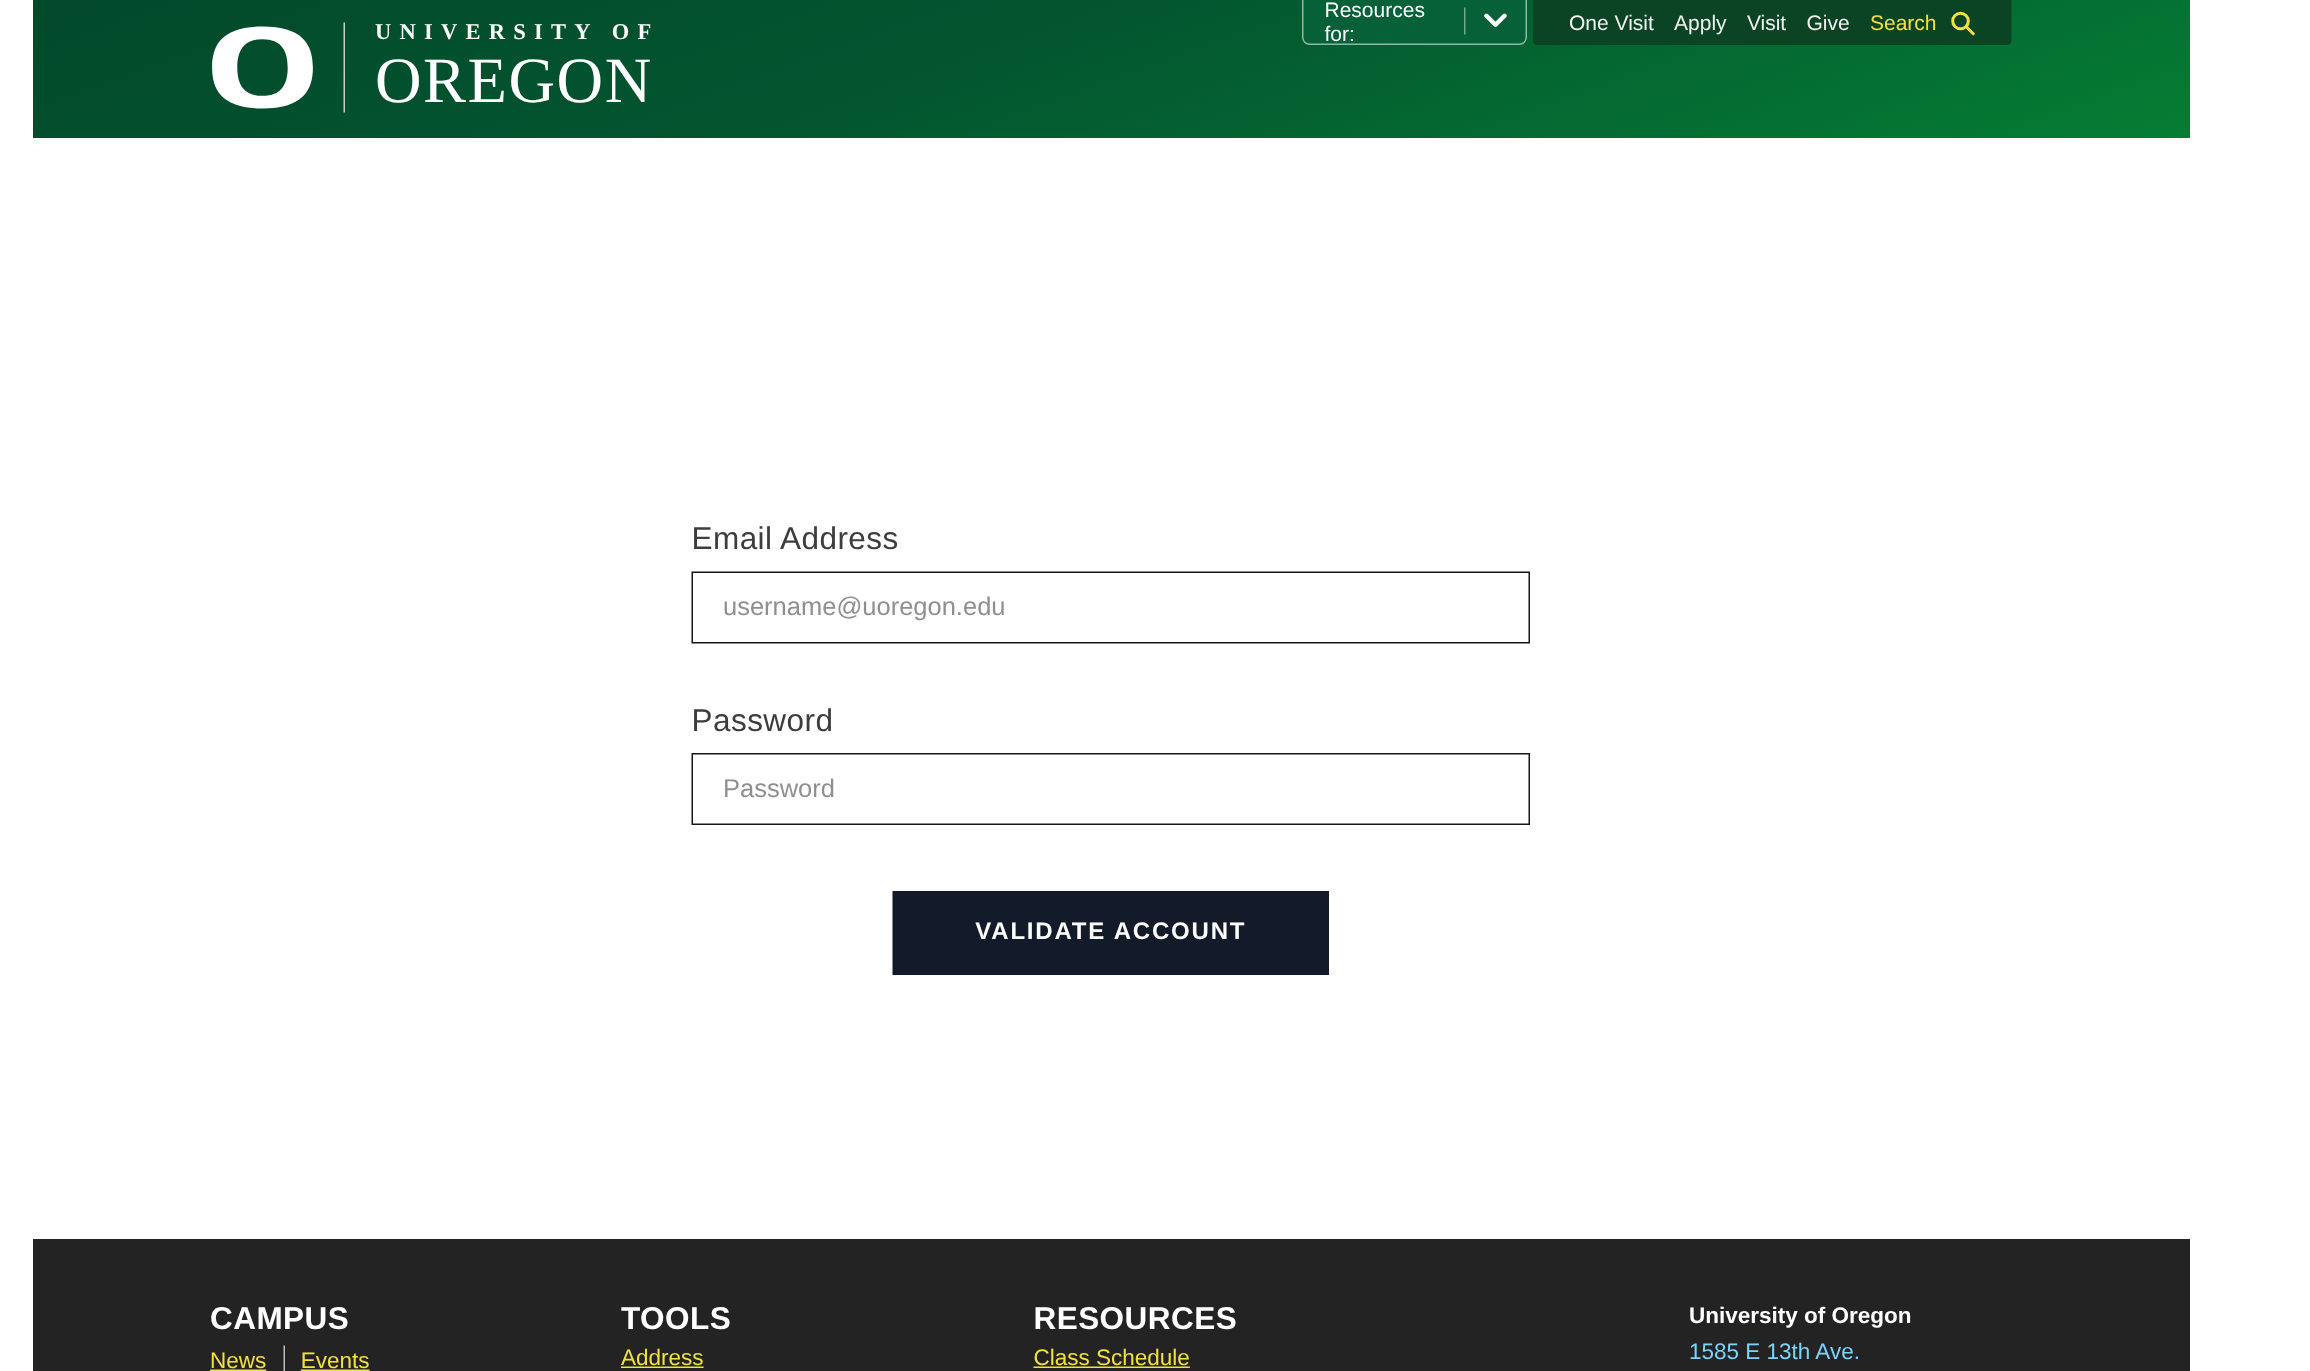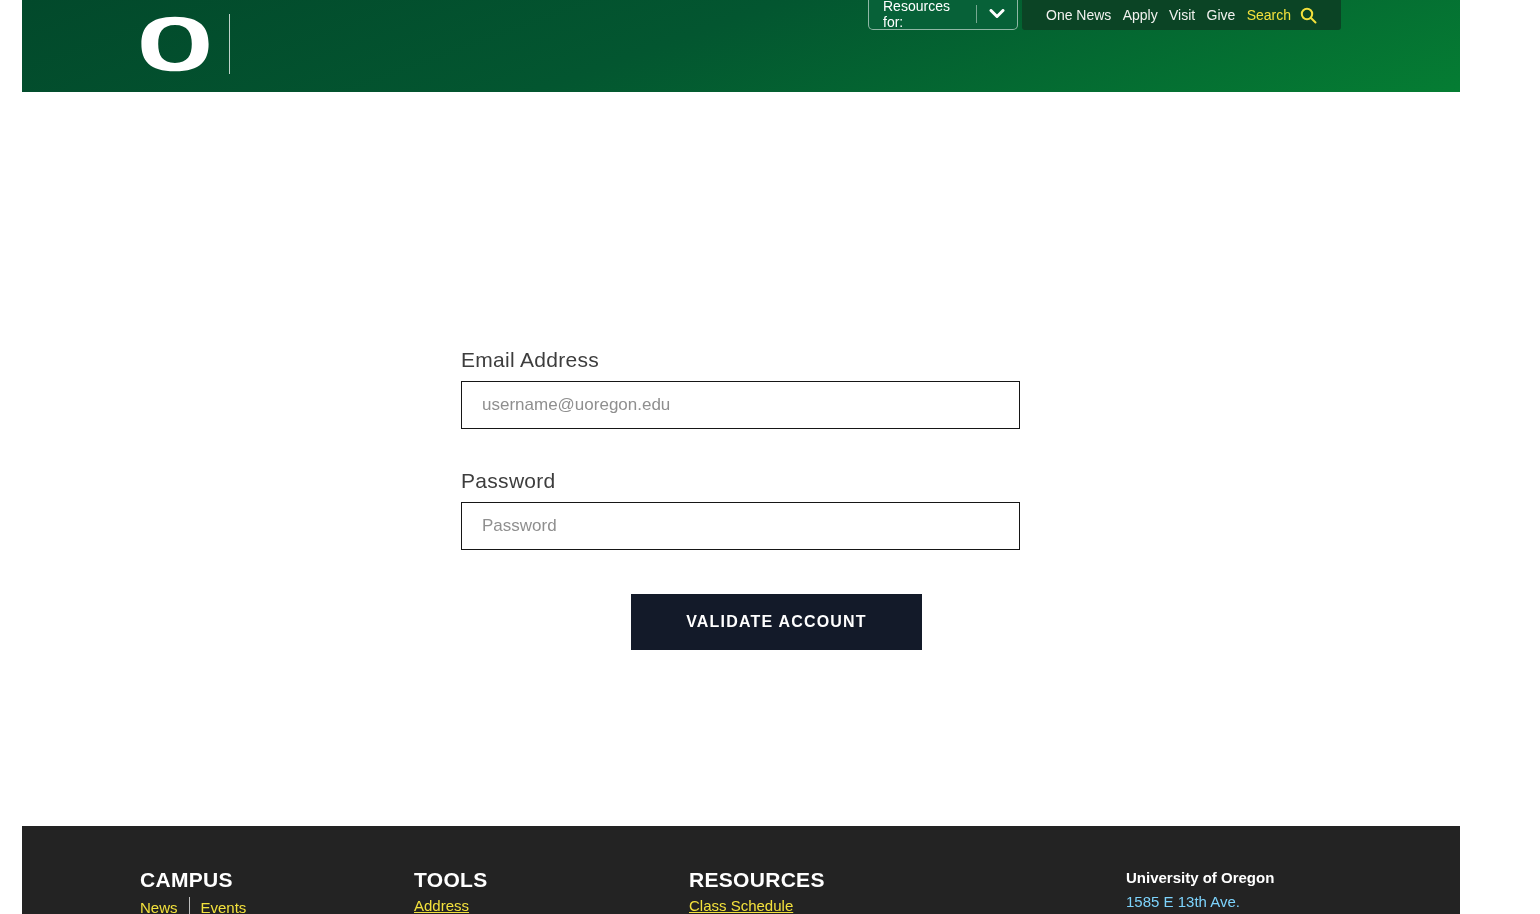--- a/index.html
+++ b/index.html
@@ -40,21 +40,21 @@
   .form-input { position:absolute; left:439px; width:559px; height:48px;
                 border:1px solid #161616; border-radius:0; background:#fff;
                 font-size:17px; color:#333; padding:0 20px;
                 font-family:"Liberation Sans", sans-serif; outline:none; }
   .form-input::placeholder { color:#8f8f8f; opacity:1; }
   .in-email { top:381px; }
   .in-password { top:502px; }
   .validate-btn { position:absolute; left:573px; top:594px; width:291px; height:56px;
                   background:#131a29; color:#fff; border:none; cursor:pointer;
                   font-size:16px; font-weight:700; letter-spacing:1.2px;
-                  font-family:"Liberation Sans", sans-serif;margin-left:36px; }
+                  font-family:"Liberation Sans", sans-serif; }
 
   
   .footer { position:absolute; left:0; top:826px; width:1438px; height:88px;
             background:#232323; overflow:hidden; }
   .fcol-h { position:absolute; top:42px; color:#fff; font-size:21px; font-weight:700; letter-spacing:.3px; }
   .fcol-links { position:absolute; top:71px; display:flex; align-items:center; }
   .footer a { color:#f3e13c; font-size:15px; text-decoration:underline; cursor:pointer; white-space:nowrap; }
   .flink-sep { width:1px; height:20px; background:#bdbdbd; margin:0 11px; }
   .c1 { left:118px; } .c2 { left:392px; } .c3 { left:667px; }
   .org-name { position:absolute; left:1104px; top:43px; color:#fff; font-size:15px; font-weight:700; }
@@ -65,34 +65,38 @@
 
 <div class="page">
 
   <div class="header">
     <div class="logo">
       <svg class="logo-o" viewBox="0 0 100 78" aria-hidden="true">
         <path fill="#ffffff" fill-rule="evenodd" d="M50 0 C 13 0 2 16 2 39 C 2 62 13 78 50 78 C 87 78 98 62 98 39 C 98 16 87 0 50 0 Z
              M50 12 C 68 12 74 23 74 39 C 74 55 68 66 50 66 C 32 66 26 55 26 39 C 26 23 32 12 50 12 Z"></path>
       </svg>
       <div class="logo-divider"></div>
+      <div class="logo-text">
+        <div class="logo-line1">UNIVERSITY OF</div>
+        <div class="logo-line2">OREGON</div>
+      </div>
     </div>
 
     <div class="resources-box">
       <div class="resources-inner">
         <span class="resources-label">Resources for:</span>
         <span class="resources-sep"></span>
         <svg width="16" height="10" viewBox="0 0 16 10" aria-hidden="true">
           <path d="M2 1.5 L8 7.5 L14 1.5" stroke="#ffffff" stroke-width="3" fill="none" stroke-linecap="round" stroke-linejoin="round"></path>
         </svg>
       </div>
     </div>
 
     <nav class="topnav">
-      <a>One News</a>
+      <a>One Visit</a>
       <a>Apply</a>
       <a>Visit</a>
       <a>Give</a>
       <span class="search-group">
         <a>Search</a>
         <svg width="17" height="17" viewBox="0 0 17 17" aria-hidden="true">
           <circle cx="7" cy="7" r="5.2" stroke="#f3e13c" stroke-width="2" fill="none"></circle>
           <line x1="11" y1="11" x2="15.5" y2="15.5" stroke="#f3e13c" stroke-width="2" stroke-linecap="round"></line>
         </svg>
       </span>

